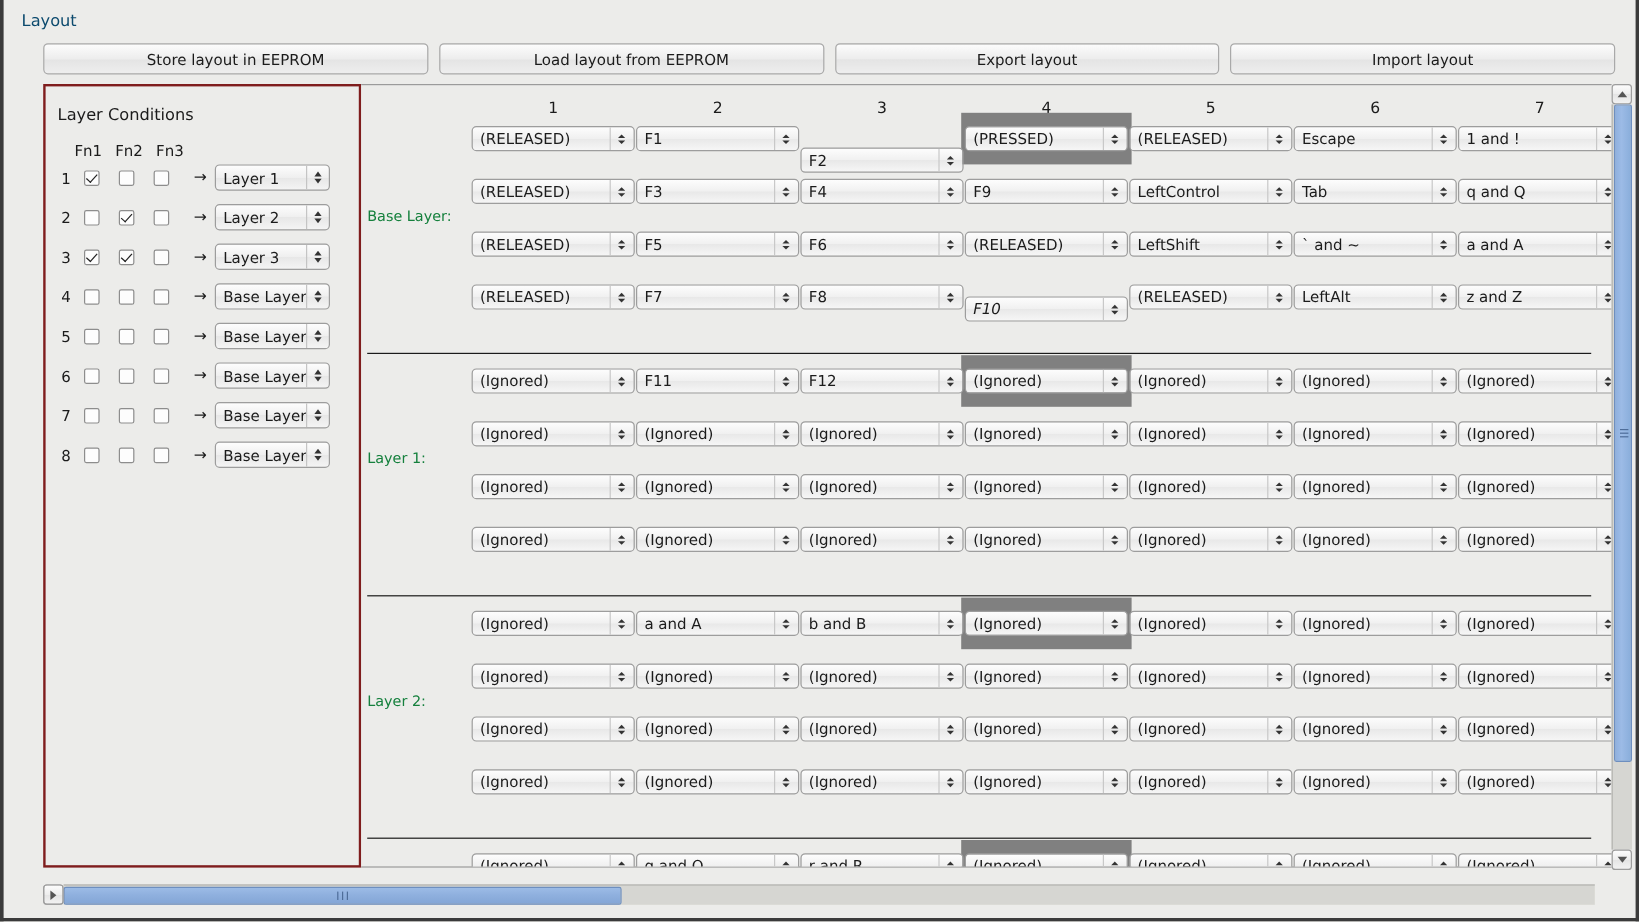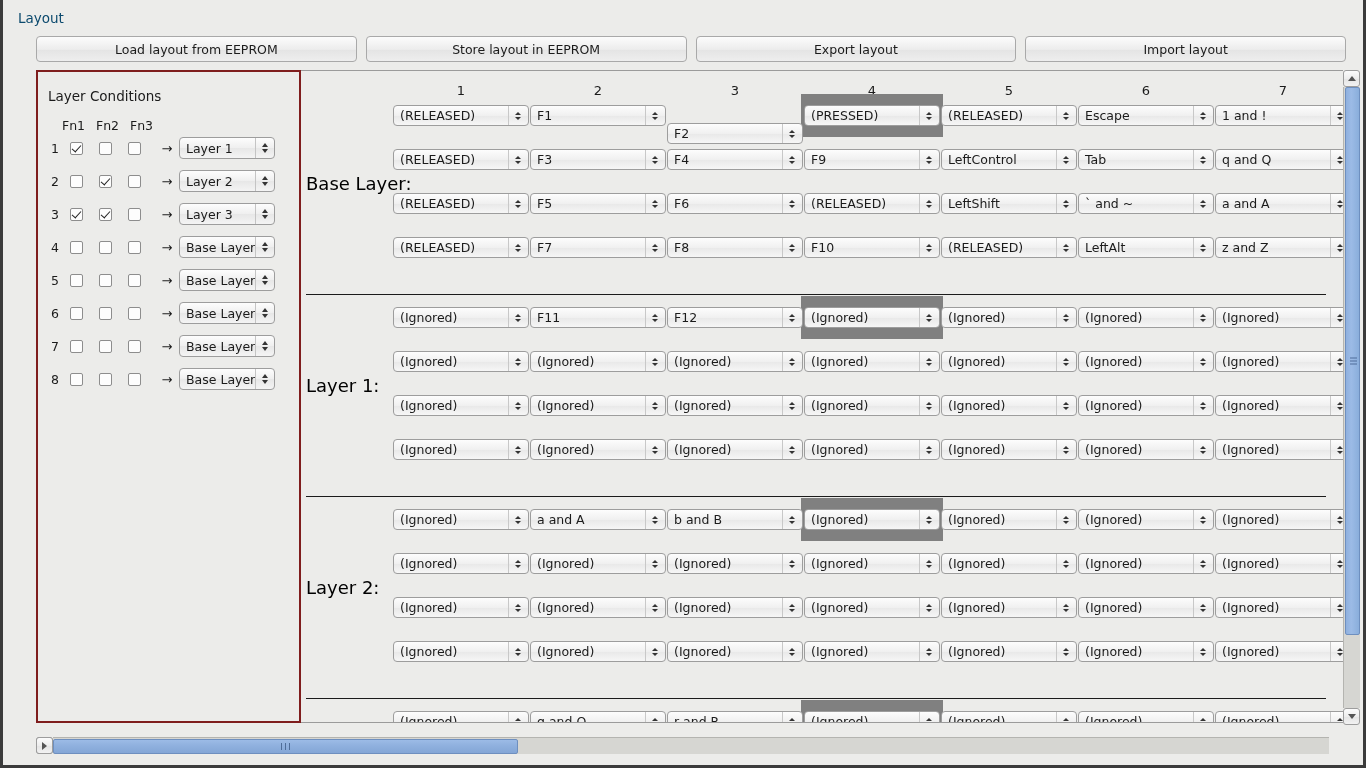--- a/index.html
+++ b/index.html
@@ -143,21 +143,21 @@
   }
   
   .colhead{
     position:absolute;top:12px;
     width:110px;text-align:center;
     font-size:13px;color:#1b1b1b;
   }
   
   .layer-label{
     position:absolute;left:5px;
-    font-size:18px;color:#000000;
+    font-size:12px;color:#15803d;
   }
   
   .sep{
     position:absolute;left:5px;width:1020px;height:0;
     border-top:1px solid #1b1b1b;
   }
   
   .cell{
     position:absolute;
     height:21px;
@@ -247,22 +247,22 @@
   #hthumb .hgrip span{width:1px;height:7px;background:#4e6d99;}
 </style>
 </head>
 <body>
 
 <div id="app">
 
   <div id="group-title">Layout</div>
 
   <div id="toolbar">
+      <div class="tbtn">Store layout in EEPROM</div>
       <div class="tbtn">Load layout from EEPROM</div>
-      <div class="tbtn">Store layout in EEPROM</div>
       <div class="tbtn">Export layout</div>
       <div class="tbtn">Import layout</div>
     </div>
 
   <div id="main">
 
     <div id="cond-panel">
       <div id="cond-title">Layer Conditions</div>
       <div id="cond-head">
           <span>Fn1</span>
@@ -556,21 +556,21 @@
               <i class="dn"></i>
             </span>
           </div>
           <div class="cell" style="left: 366px; top: 166px; width: 136px;">
             <span class="ctxt">F8</span>
             <span class="cspin">
               <i class="up"></i>
               <i class="dn"></i>
             </span>
           </div>
-          <div class="cell" style="left: 503px; top: 166px; width: 136px;">
+          <div class="cell" style="left: 503px; top: 176px; width: 136px; font-style: italic;">
             <span class="ctxt">F10</span>
             <span class="cspin">
               <i class="up"></i>
               <i class="dn"></i>
             </span>
           </div>
           <div class="cell" style="left: 640px; top: 166px; width: 136px;">
             <span class="ctxt">(RELEASED)</span>
             <span class="cspin">
               <i class="up"></i>

